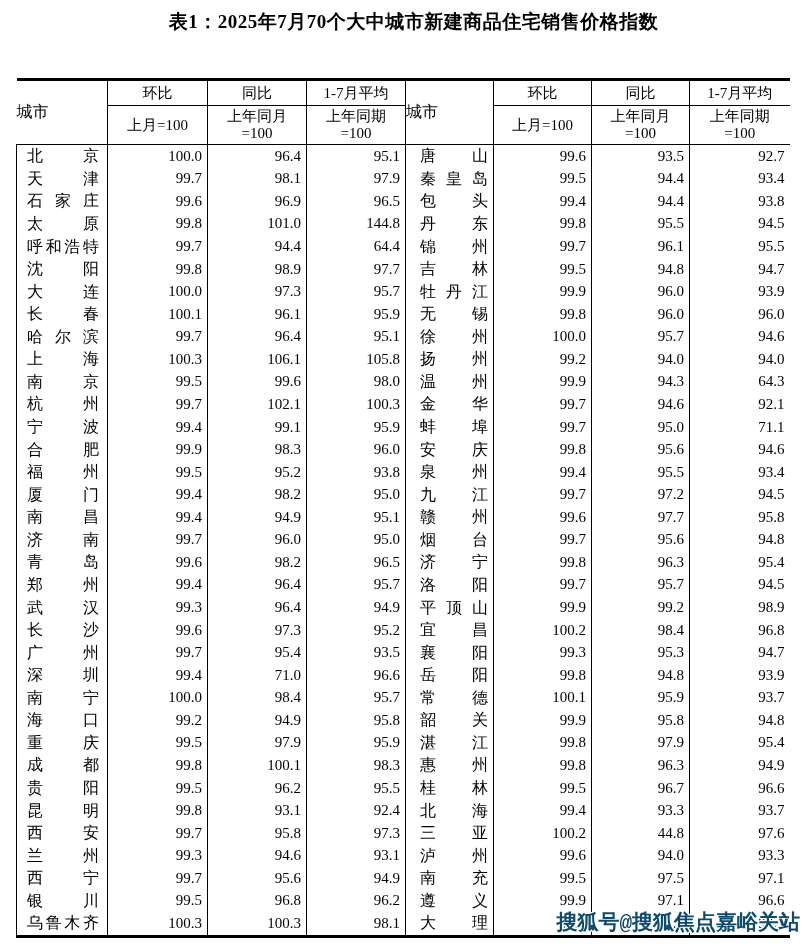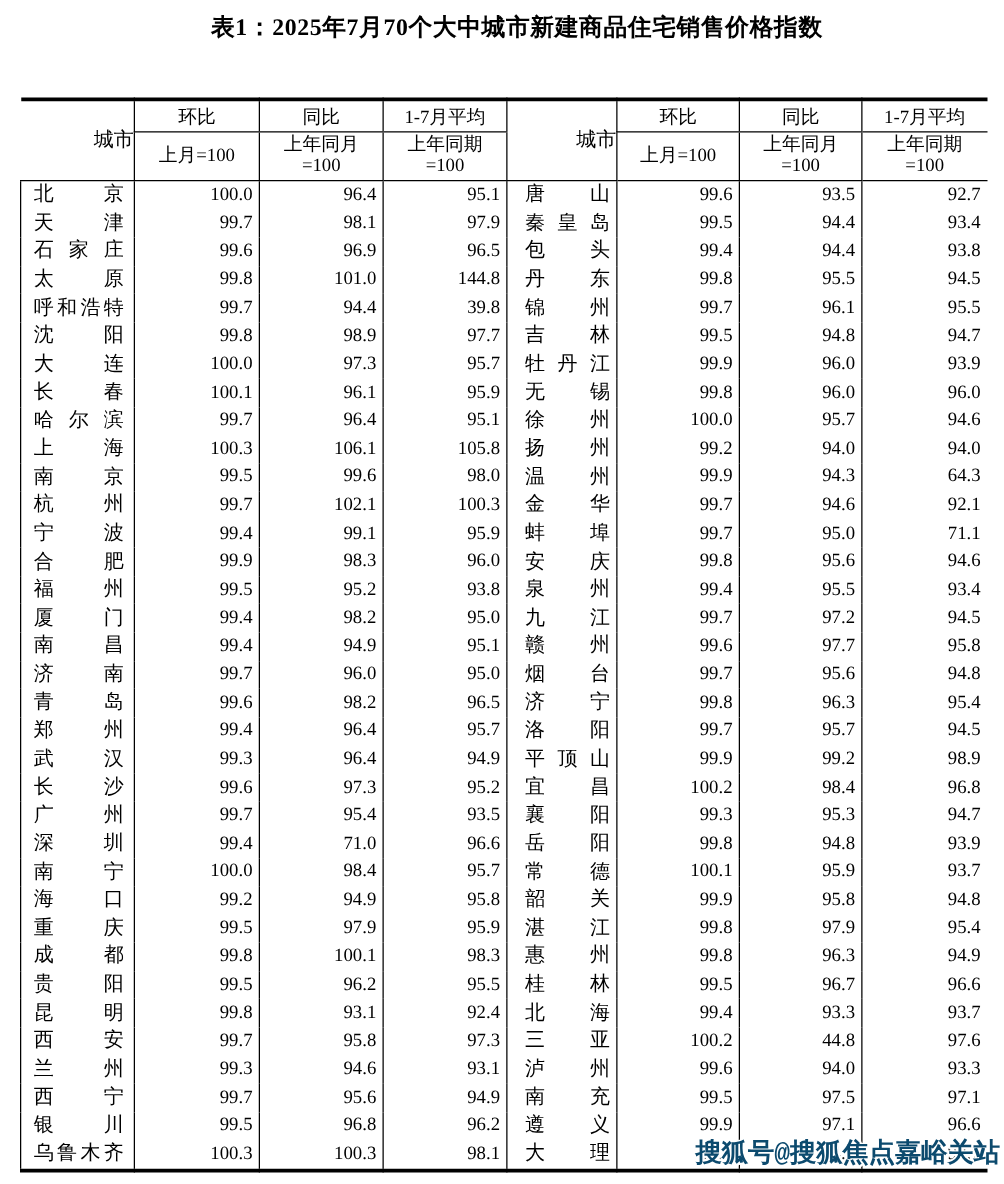--- a/index.html
+++ b/index.html
@@ -18,21 +18,21 @@
     border-collapse:collapse; table-layout:fixed;
     border-top:3px solid #000; border-bottom:3px solid #000;
   }
   th { font-weight:normal;margin-top:32px; }
   th.grp {
     border-left:1px solid #000; border-bottom:1px solid #000;
     text-align:center; font-size:15px; height:24px; padding:0;
   }
   th.cityh {
     border-left:1px solid #000; border-bottom:1px solid #000;
-    text-align:right; font-size:16px; padding:0;
+    text-align:left; font-size:16px; padding:0;
   }
   th.first, td.first { border-left:none; }
   th.base {
     border-left:1px solid #000; border-bottom:1px solid #000;
     text-align:center; font-size:15px; white-space:pre-line;
     line-height:17px; height:38px; padding:0;
   }
   tbody td { height:22.57px; padding:0; }
   td.num {
     border-left:1px solid #000; text-align:right;
@@ -132,21 +132,21 @@
           <td class="num">144.8</td>
           <td class="city rcity"><span class="cname">丹东</span></td>
           <td class="num">99.8</td>
           <td class="num">95.5</td>
           <td class="num">94.5</td>
         </tr>
         <tr>
           <td class="city first"><span class="cname">呼和浩特</span></td>
           <td class="num">99.7</td>
           <td class="num">94.4</td>
-          <td class="num">39.8</td>
+          <td class="num">64.4</td>
           <td class="city rcity"><span class="cname">锦州</span></td>
           <td class="num">99.7</td>
           <td class="num">96.1</td>
           <td class="num">95.5</td>
         </tr>
         <tr>
           <td class="city first"><span class="cname">沈阳</span></td>
           <td class="num">99.8</td>
           <td class="num">98.9</td>
           <td class="num">97.7</td>

